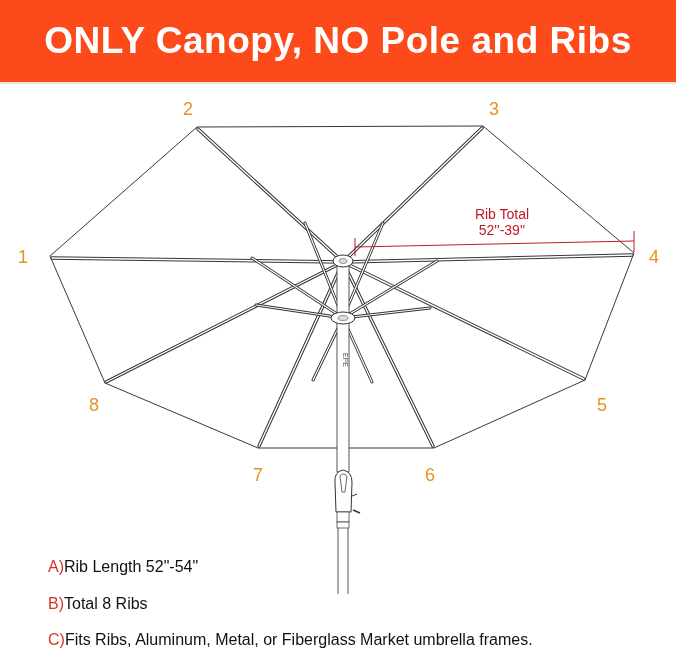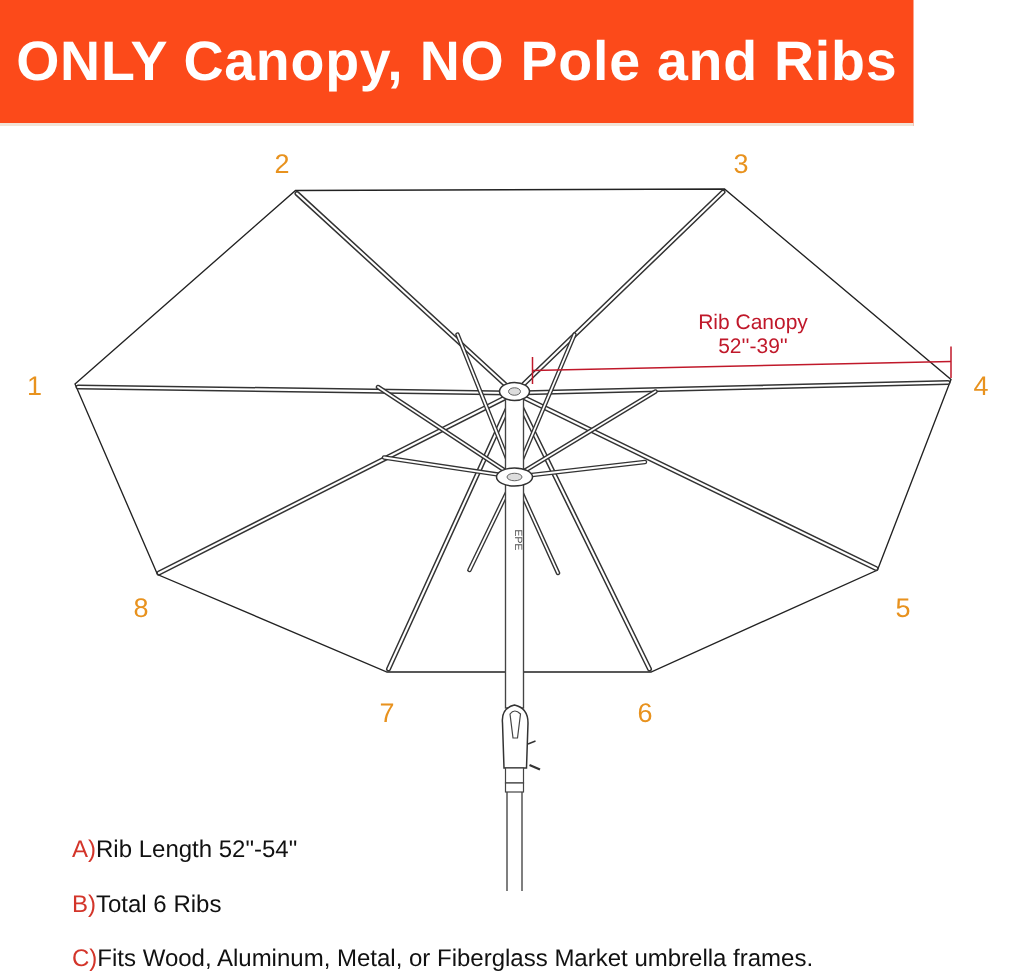--- a/index.html
+++ b/index.html
@@ -1,17 +1,17 @@
 <!DOCTYPE html>
 <html><head>
 <meta charset="utf-8">
 <style>
   html, body { margin: 0; padding: 0; background: #ffffff; }
   body { width: 679px; height: 652px; position: relative; overflow: hidden; font-family: "Liberation Sans", sans-serif; }
-  .banner { position: absolute; left: 0; top: 0; width: 609px; height: 82px; background: #fc4a1a; display: flex; align-items: center; justify-content: center; border-bottom: 2px solid #f0e4d8; }
+  .banner { position: absolute; left: 0; top: 0; width: 676px; height: 82px; background: #fc4a1a; display: flex; align-items: center; justify-content: center; border-bottom: 2px solid #f0e4d8; }
   .banner h1 { margin: 0; color: #ffffff; font-family: "Liberation Sans", sans-serif; font-weight: bold; font-size: 37px; letter-spacing: 0.5px; }
   svg.diagram { position: absolute; left: 0; top: 84px; }
   .num { position: absolute; color: #e8921e; font-size: 18px; font-family: "Liberation Sans", sans-serif; }
   .rib-label { position: absolute; color: #c0182a; font-size: 14px; text-align: center; line-height: 16px; font-family: "Liberation Sans", sans-serif; }
   .spec { position: absolute; left: 48px; font-size: 16px; color: #111111; font-family: "Liberation Sans", sans-serif; white-space: nowrap; }
   .spec .letter { color: #d3352a; }
 </style>
 </head>
 <body>
 
@@ -104,25 +104,25 @@
 <div class="num" style="left:18px; top:247px;">1</div>
 <div class="num" style="left:183px; top:99px;">2</div>
 <div class="num" style="left:489px; top:99px;">3</div>
 <div class="num" style="left:649px; top:247px;">4</div>
 <div class="num" style="left:597px; top:395px;">5</div>
 <div class="num" style="left:425px; top:465px;">6</div>
 <div class="num" style="left:253px; top:465px;">7</div>
 <div class="num" style="left:89px; top:395px;">8</div>
 
 <div class="rib-label" style="left:452px; top:206px; width:100px;">
-  <div>Rib Canopy</div>
+  <div>Rib Total</div>
   <div>52''-39''</div>
 </div>
 
 <div class="spec" style="top:558px;">
   <span class="letter">A)</span><span>Rib Length 52"-54"</span>
 </div>
 <div class="spec" style="top:595px;">
-  <span class="letter">B)</span><span>Total 6 Ribs</span>
+  <span class="letter">B)</span><span>Total 8 Ribs</span>
 </div>
 <div class="spec" style="top:631px;">
-  <span class="letter">C)</span><span>Fits Wood, Aluminum, Metal, or Fiberglass Market umbrella frames.</span>
+  <span class="letter">C)</span><span>Fits Ribs, Aluminum, Metal, or Fiberglass Market umbrella frames.</span>
 </div>
 
 </body></html>

